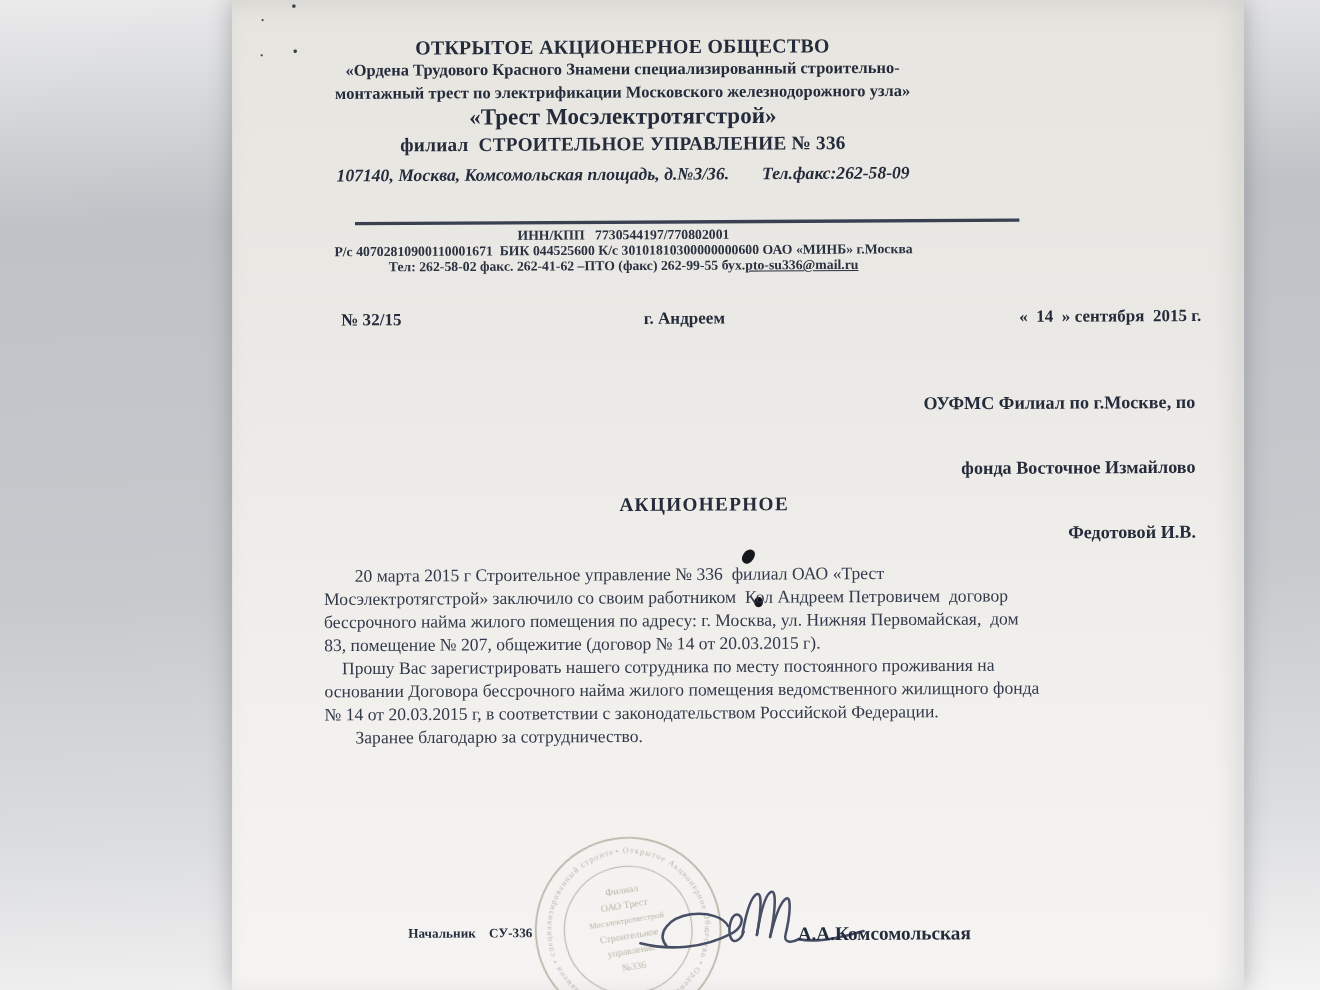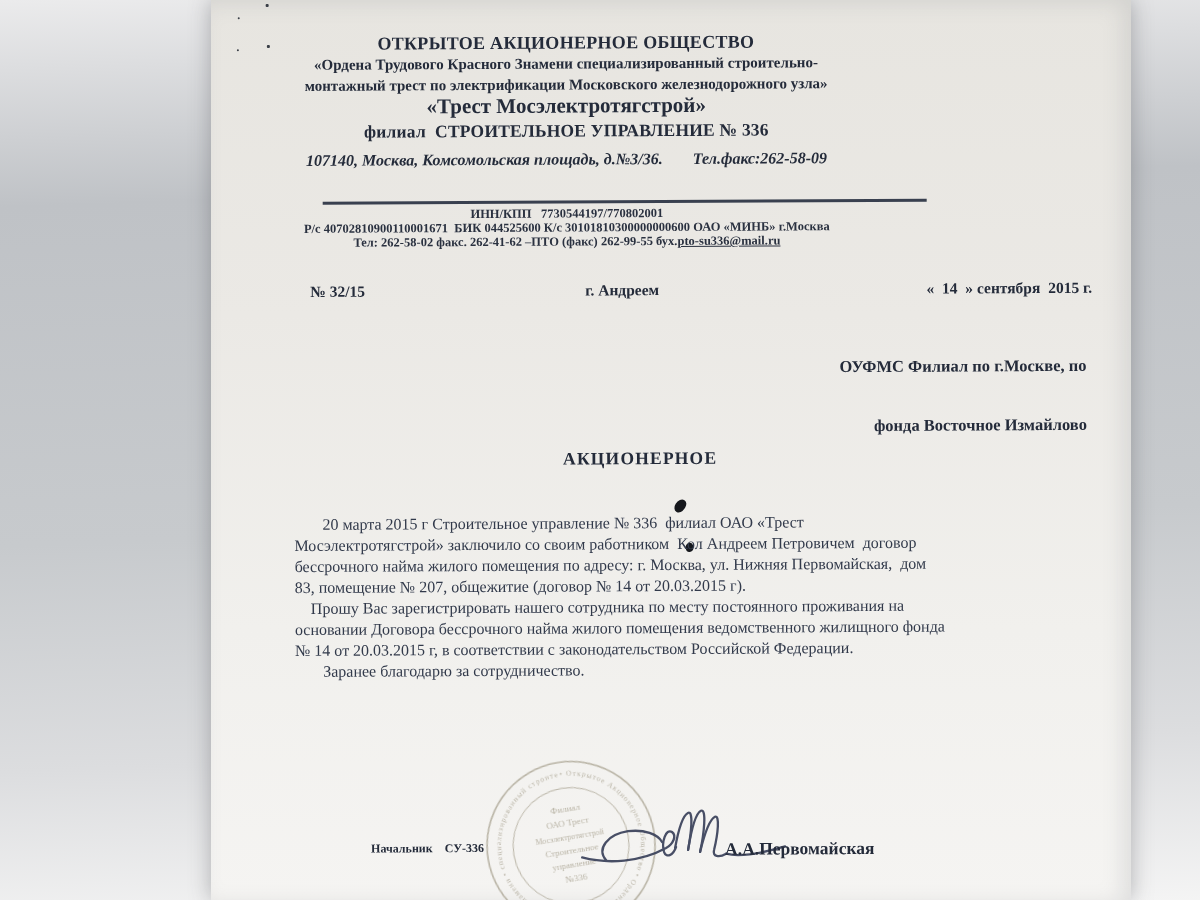--- a/index.html
+++ b/index.html
@@ -59,20 +59,21 @@
       <div class="c-line bank" style="top:220px;">Р/с 40702810900110001671  БИК 044525600 К/с 30101810300000000600 ОАО «МИНБ» г.Москва</div>
       <div class="c-line bank" style="top:234px;"><span>Тел: 262-58-02 факс. 262-41-62 –ПТО (факс) 262-99-55 бух.</span><span style="text-decoration:underline;">pto-su336@mail.ru</span></div>
 
       <div class="abs ref" style="left:100px;top:281px;">№ 32/15</div>
       <div class="abs ref" style="left:375px;top:281px;">г. Андреем</div>
       <div class="abs ref" style="right:38px;top:281px;">«  14  » сентября  2015 г.</div>
 
       <div class="recipient" style="right:44px;top:319px;">
         <div>ОУФМС Филиал по г.Москве, по</div>
         <div>фонда Восточное Измайлово</div>
+        <div>Федотовой И.В.</div>
       </div>
 
       <div class="abs doc-title" style="left:352px;top:448px;">АКЦИОНЕРНОЕ</div>
 
       <div class="blot" style="left:464px;top:499px;width:10px;height:14px;transform:rotate(32deg);"></div>
       <div class="blot" style="left:474px;top:543px;width:8px;height:9px;transform:rotate(-15deg);"></div>
 
       <div class="body-line" style="left:111px;top:514px;">20 марта 2015 г Строительное управление № 336  филиал ОАО «Трест</div>
       <div class="body-line" style="left:83px;top:535px;">Мосэлектротягстрой» заключило со своим работником  Кол Андреем Петровичем  договор</div>
       <div class="body-line" style="left:83px;top:556px;">бессрочного найма жилого помещения по адресу: г. Москва, ул. Нижняя Первомайская,  дом</div>
@@ -111,17 +112,17 @@
         <g fill="none" stroke="#39405a" stroke-width="2.3" stroke-linecap="round" opacity=".92">
           <path d="M 4 57 C 30 64, 62 62, 88 48 C 95 44, 99 36, 94 32 C 88 28, 83 42, 86 52 C 88 58, 95 56, 98 47"></path>
           <path d="M 97 48 C 100 32, 104 16, 110 13 C 116 10, 113 34, 110 50"></path>
           <path d="M 110 50 C 113 32, 117 14, 123 11 C 129 8, 126 34, 122 52"></path>
           <path d="M 122 52 C 126 36, 131 20, 137 17 C 142 15, 140 34, 136 50 C 134 57, 141 58, 148 54"></path>
           <path d="M 148 54 C 162 58, 186 53, 207 47"></path>
           <path d="M 28 60 C 18 48, 30 34, 50 31 C 66 29, 80 34, 84 42"></path>
         </g>
       </svg>
 
-      <div class="abs sig-label" style="left:512px;top:839px;font-size:17.5px;">А.А.Первомайская</div>
+      <div class="abs sig-label" style="left:512px;top:839px;font-size:17.5px;">А.А.Комсомольская</div>
 
     </div>
   </div>
 </div>
 
 </body></html>

